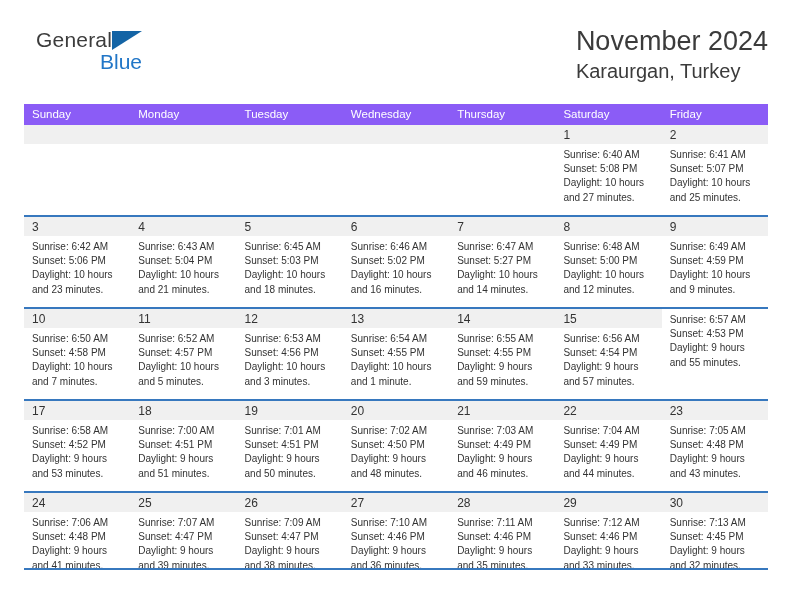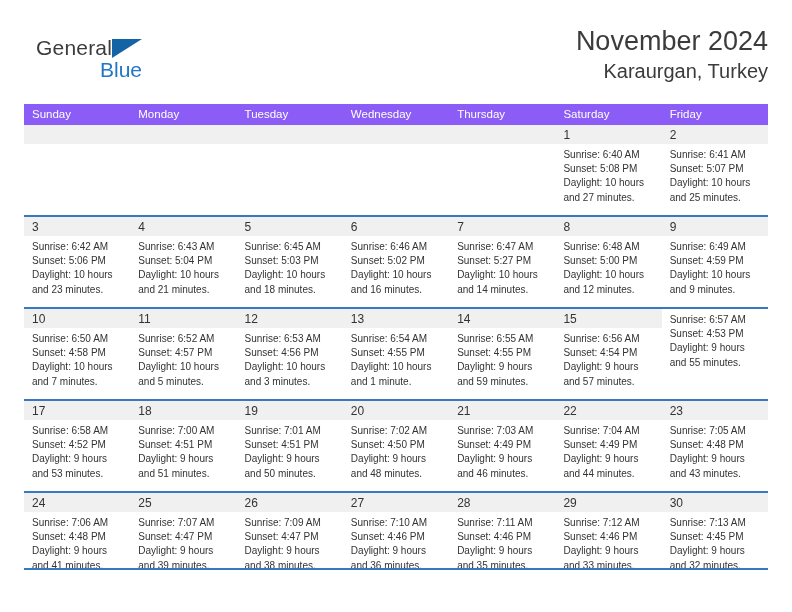--- a/index.html
+++ b/index.html
@@ -27,21 +27,21 @@
     position: absolute;
     left: 24px;
     top: 24px;
     width: 744px;
     height: 72px;
   }
 
   .logo {
     position: absolute;
     left: 12px;
-    top: 12px;
+    top: 4px;
     width: 130px;
     height: 52px;
   }
   .logo-general {
     position: absolute;
     left: 0;
     top: 0;
     font-size: 21px;
     letter-spacing: 0.2px;
     color: #3c3c3c;
@@ -62,21 +62,20 @@
     top: 22px;
     font-size: 21px;
     color: #2176c7;
     font-family: "Liberation Sans", sans-serif;
   }
 
   .title-block {
     position: absolute;
     right: 0;
     top: 0;
-    text-align: right;
   }
   .cal-title {
     font-size: 27px;
     color: #3b3b3b;
     font-weight: normal;
     line-height: 34px;
     white-space: nowrap;
   }
   .cal-subtitle {
     font-size: 20px;

